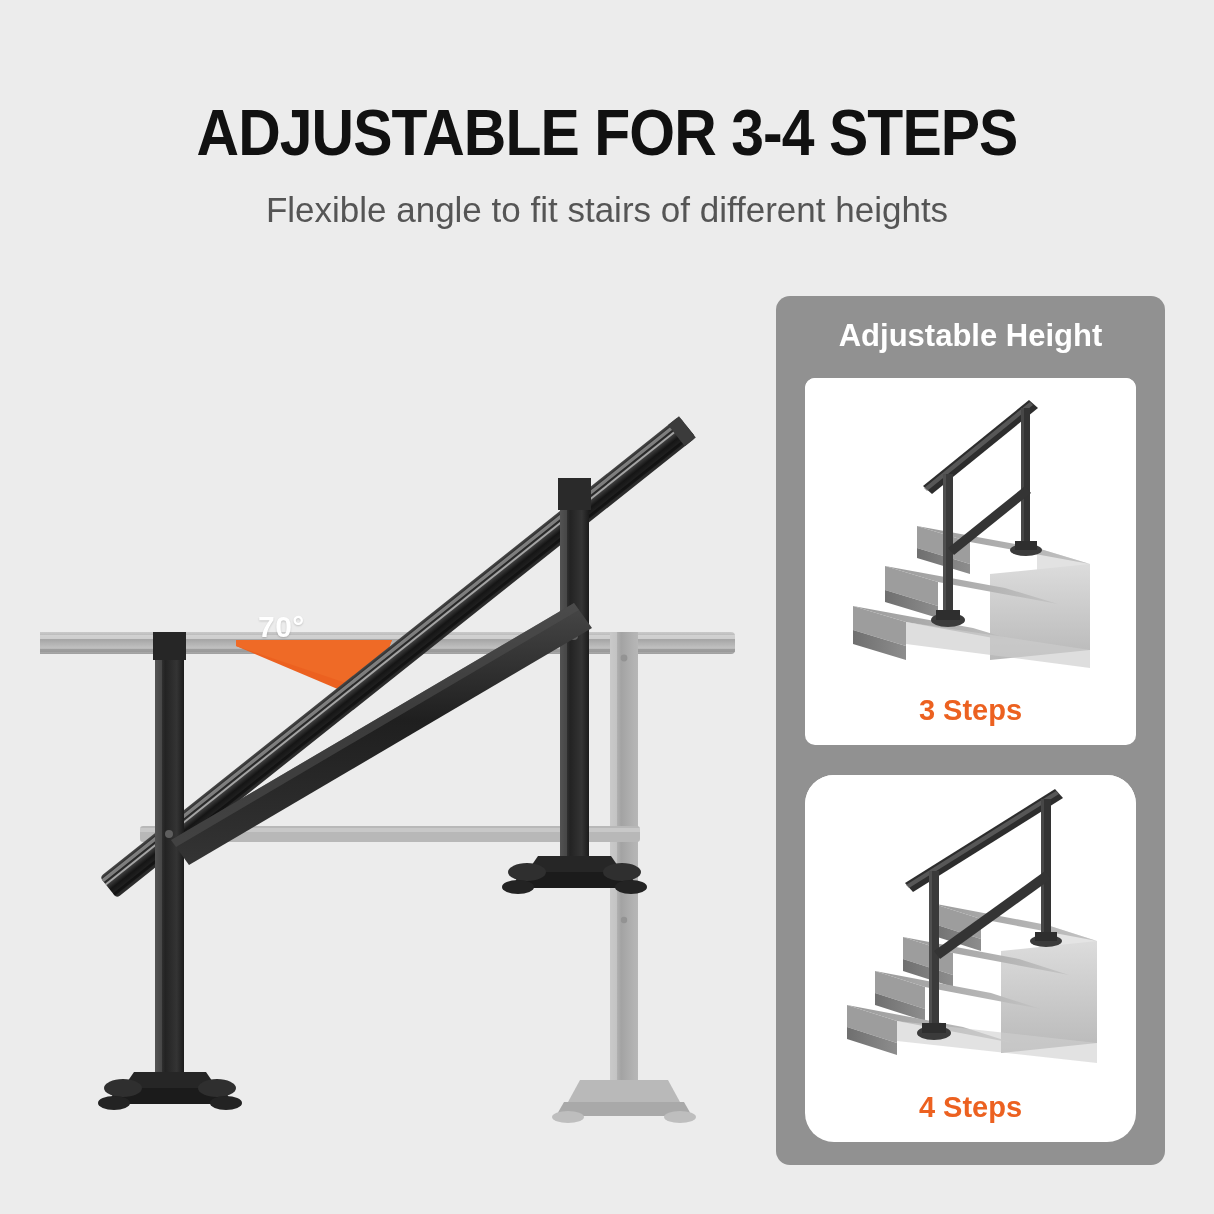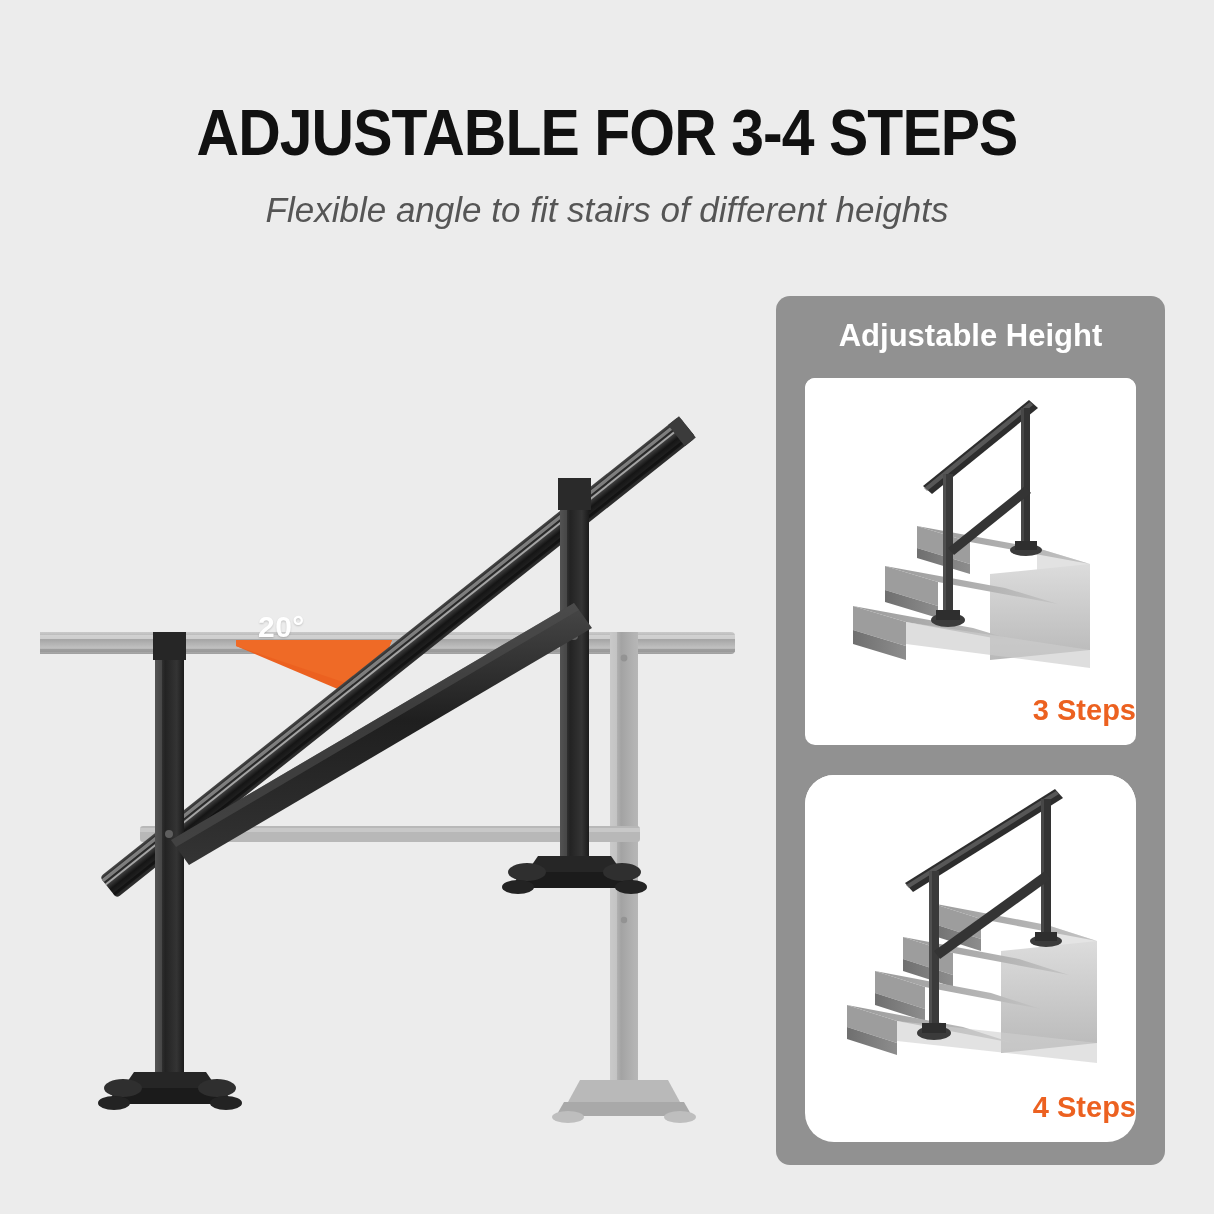--- a/index.html
+++ b/index.html
@@ -14,40 +14,40 @@
   
   .headline{
     position:absolute;left:0;top:96px;width:1214px;text-align:center;
     font-size:64px;font-weight:700;letter-spacing:-1px;color:#111;
     font-family:"Liberation Sans",sans-serif;
     transform:scaleX(.92);transform-origin:center;
     white-space:nowrap;
   }
   .subhead{
     position:absolute;left:0;top:190px;width:1214px;text-align:center;
-    font-size:35px;font-weight:400;color:#555;white-space:nowrap;font-style:italic;
+    font-size:35px;font-weight:400;color:#555;white-space:nowrap;
   }
 
   
   .panel{
     position:absolute;left:776px;top:296px;width:389px;height:869px;
     background:#919191;border-radius:14px;
   }
   .panel-title{
     position:absolute;left:0;top:22px;width:389px;text-align:center;
     color:#fff;font-size:31px;font-weight:700;white-space:nowrap;
   }
   .card{
     position:absolute;left:29px;width:331px;background:#fff;border-radius:10px;
     overflow:hidden;
   }
   .card.c1{top:82px;height:367px;}
   .card.c2{top:479px;height:367px;border-radius:29px;}
   .card-caption{
-    position:absolute;left:0;bottom:18px;width:331px;text-align:right;
+    position:absolute;left:0;bottom:18px;width:331px;text-align:center;
     color:#ec6120;font-size:29px;font-weight:700;white-space:nowrap;
   }
   .card-art{position:absolute;left:0;top:0;width:331px;height:300px;}
 
   
   .product{position:absolute;left:40px;top:360px;width:720px;height:770px;}
   .product svg{display:block;}
 
   
   .badge-label{
@@ -179,21 +179,21 @@
         </g>
 
         <g>
           <path d="M131,480 L534,243 L552,268 L149,505 Z" fill="url(#braceG)"></path>
           <path d="M131,480 L534,243 L539,250 L136,487 Z" fill="#4e4e4e" opacity=".6"></path>
         </g>
 
       </g>
     </svg>
   </div>
-  <div class="badge-label">20°</div>
+  <div class="badge-label">70°</div>
 
   <div class="panel">
     <div class="panel-title">Adjustable Height</div>
 
     <div class="card c1">
       <svg class="card-art" viewBox="0 0 331 300" xmlns="http://www.w3.org/2000/svg">
         <defs>
           <linearGradient id="treadA" x1="0" y1="0" x2="1" y2="0">
             <stop offset="0%" stop-color="#9a9a9a"></stop>
               <stop offset="100%" stop-color="#c4c4c4"></stop>

